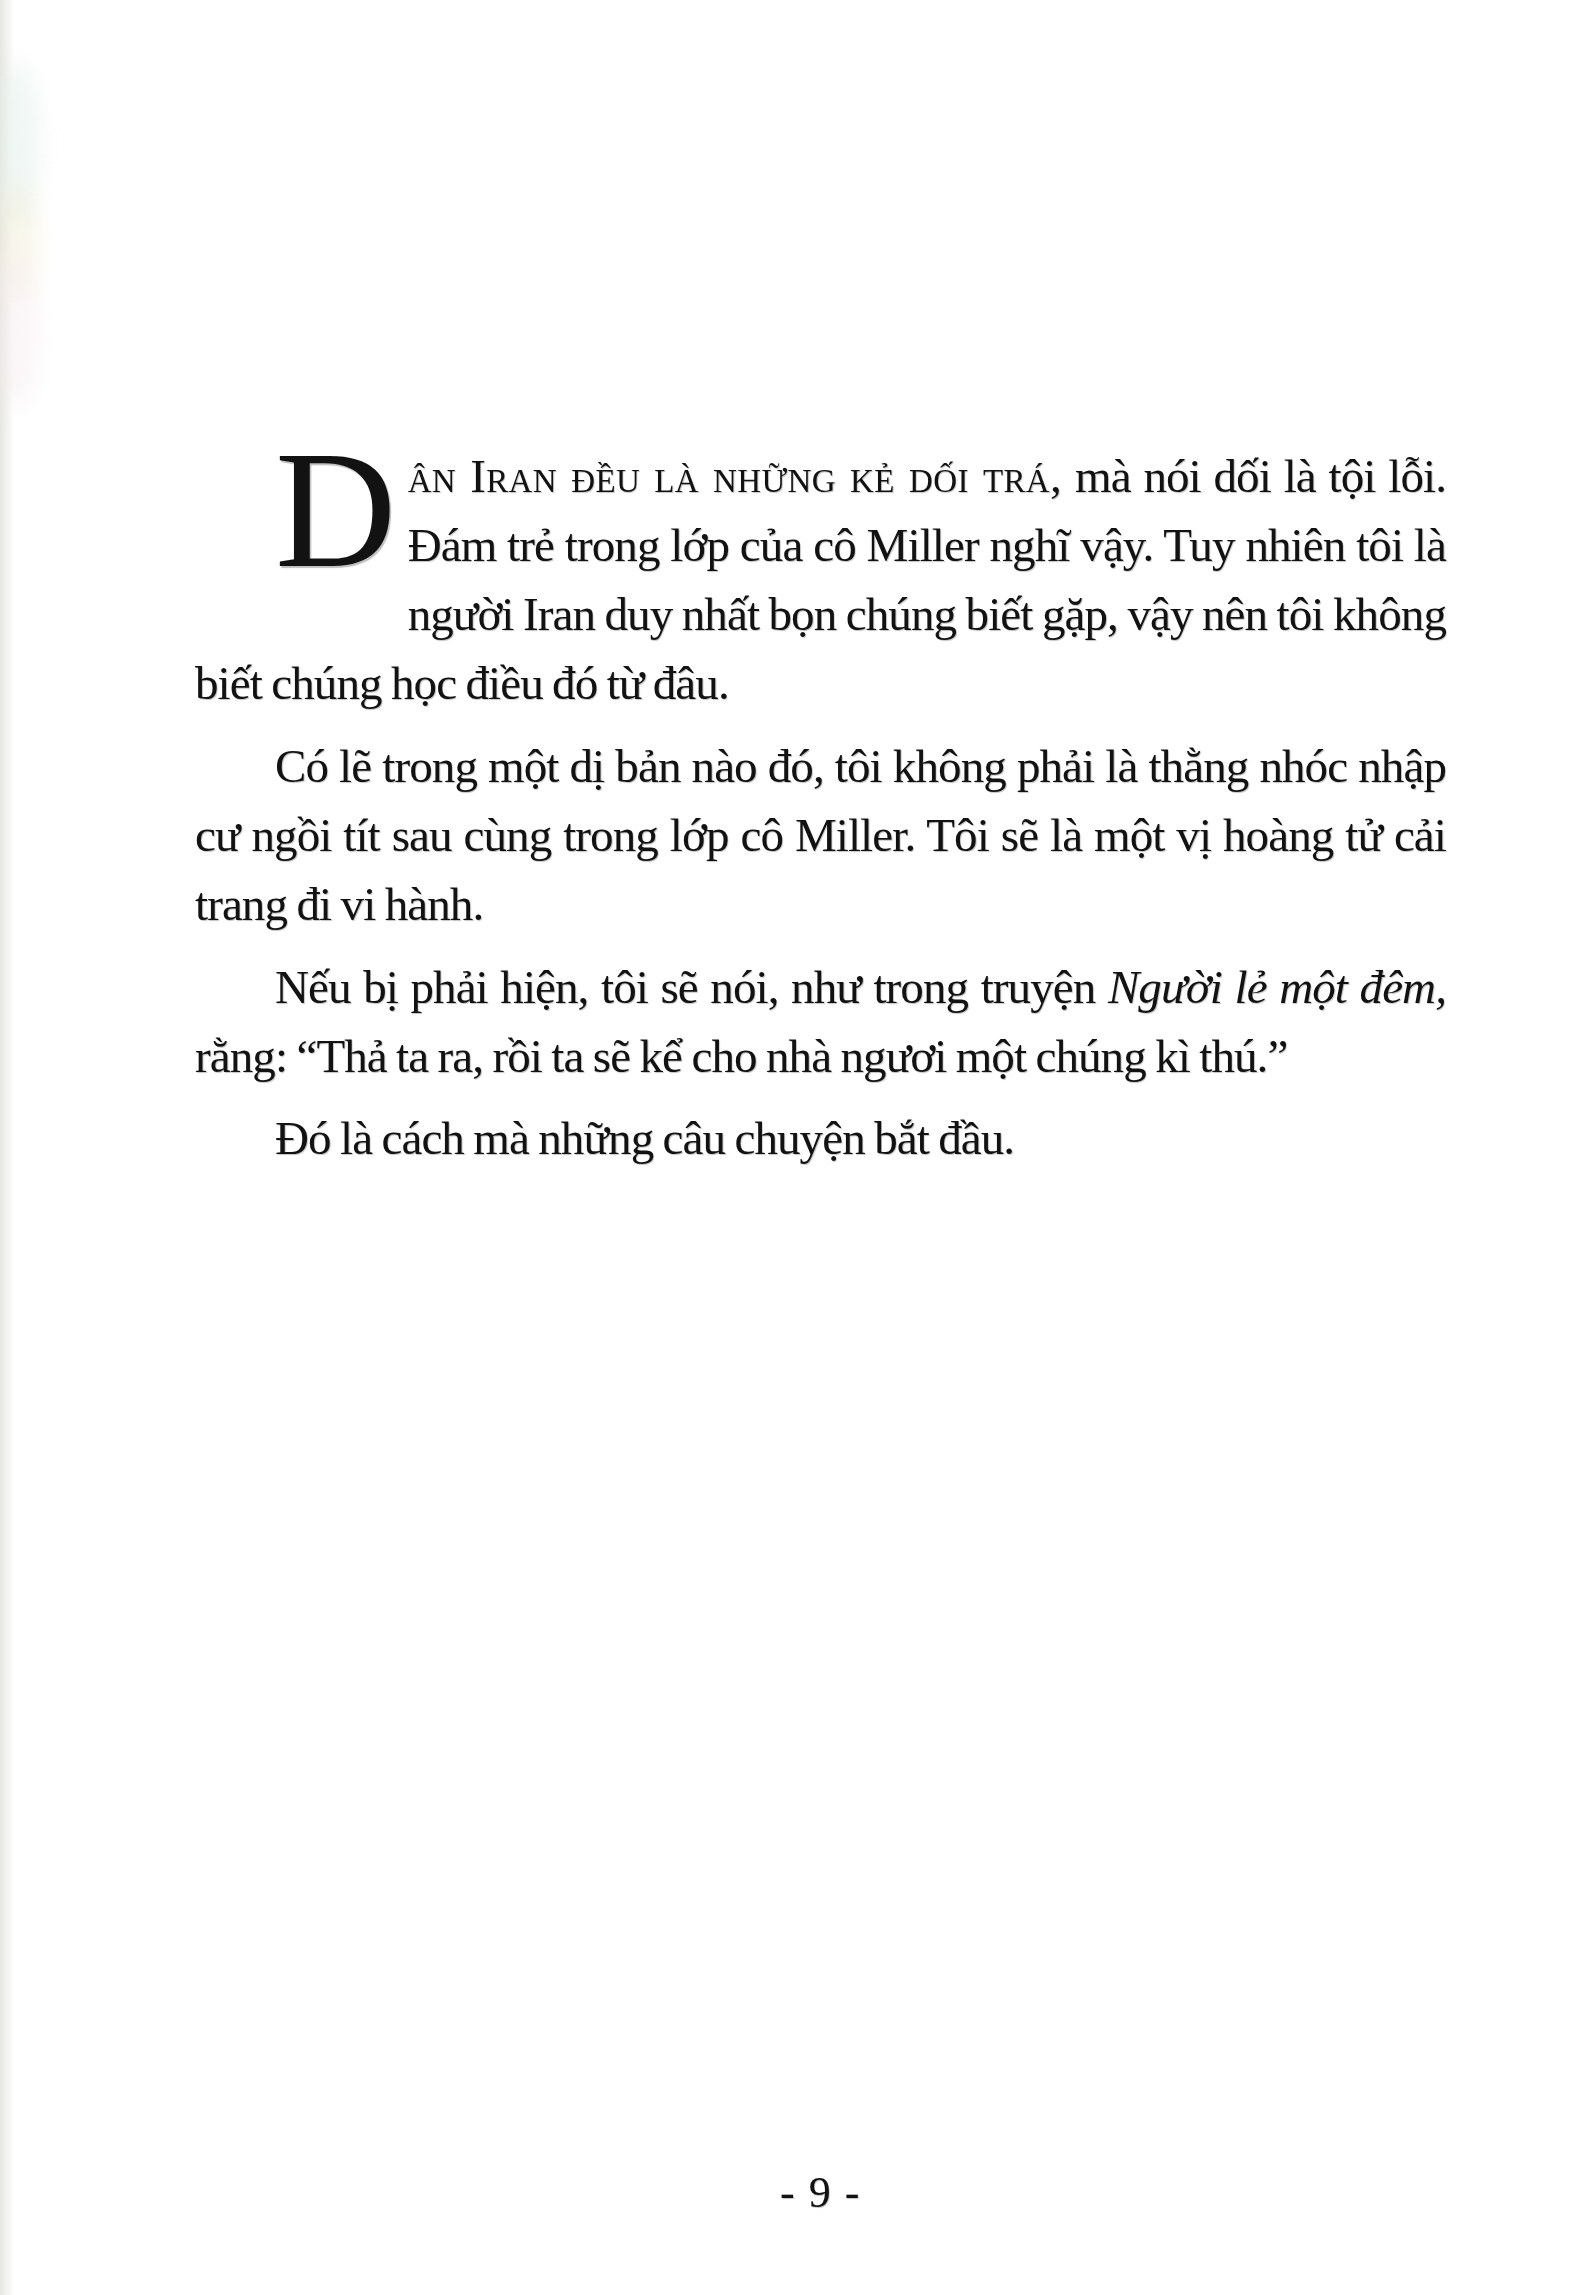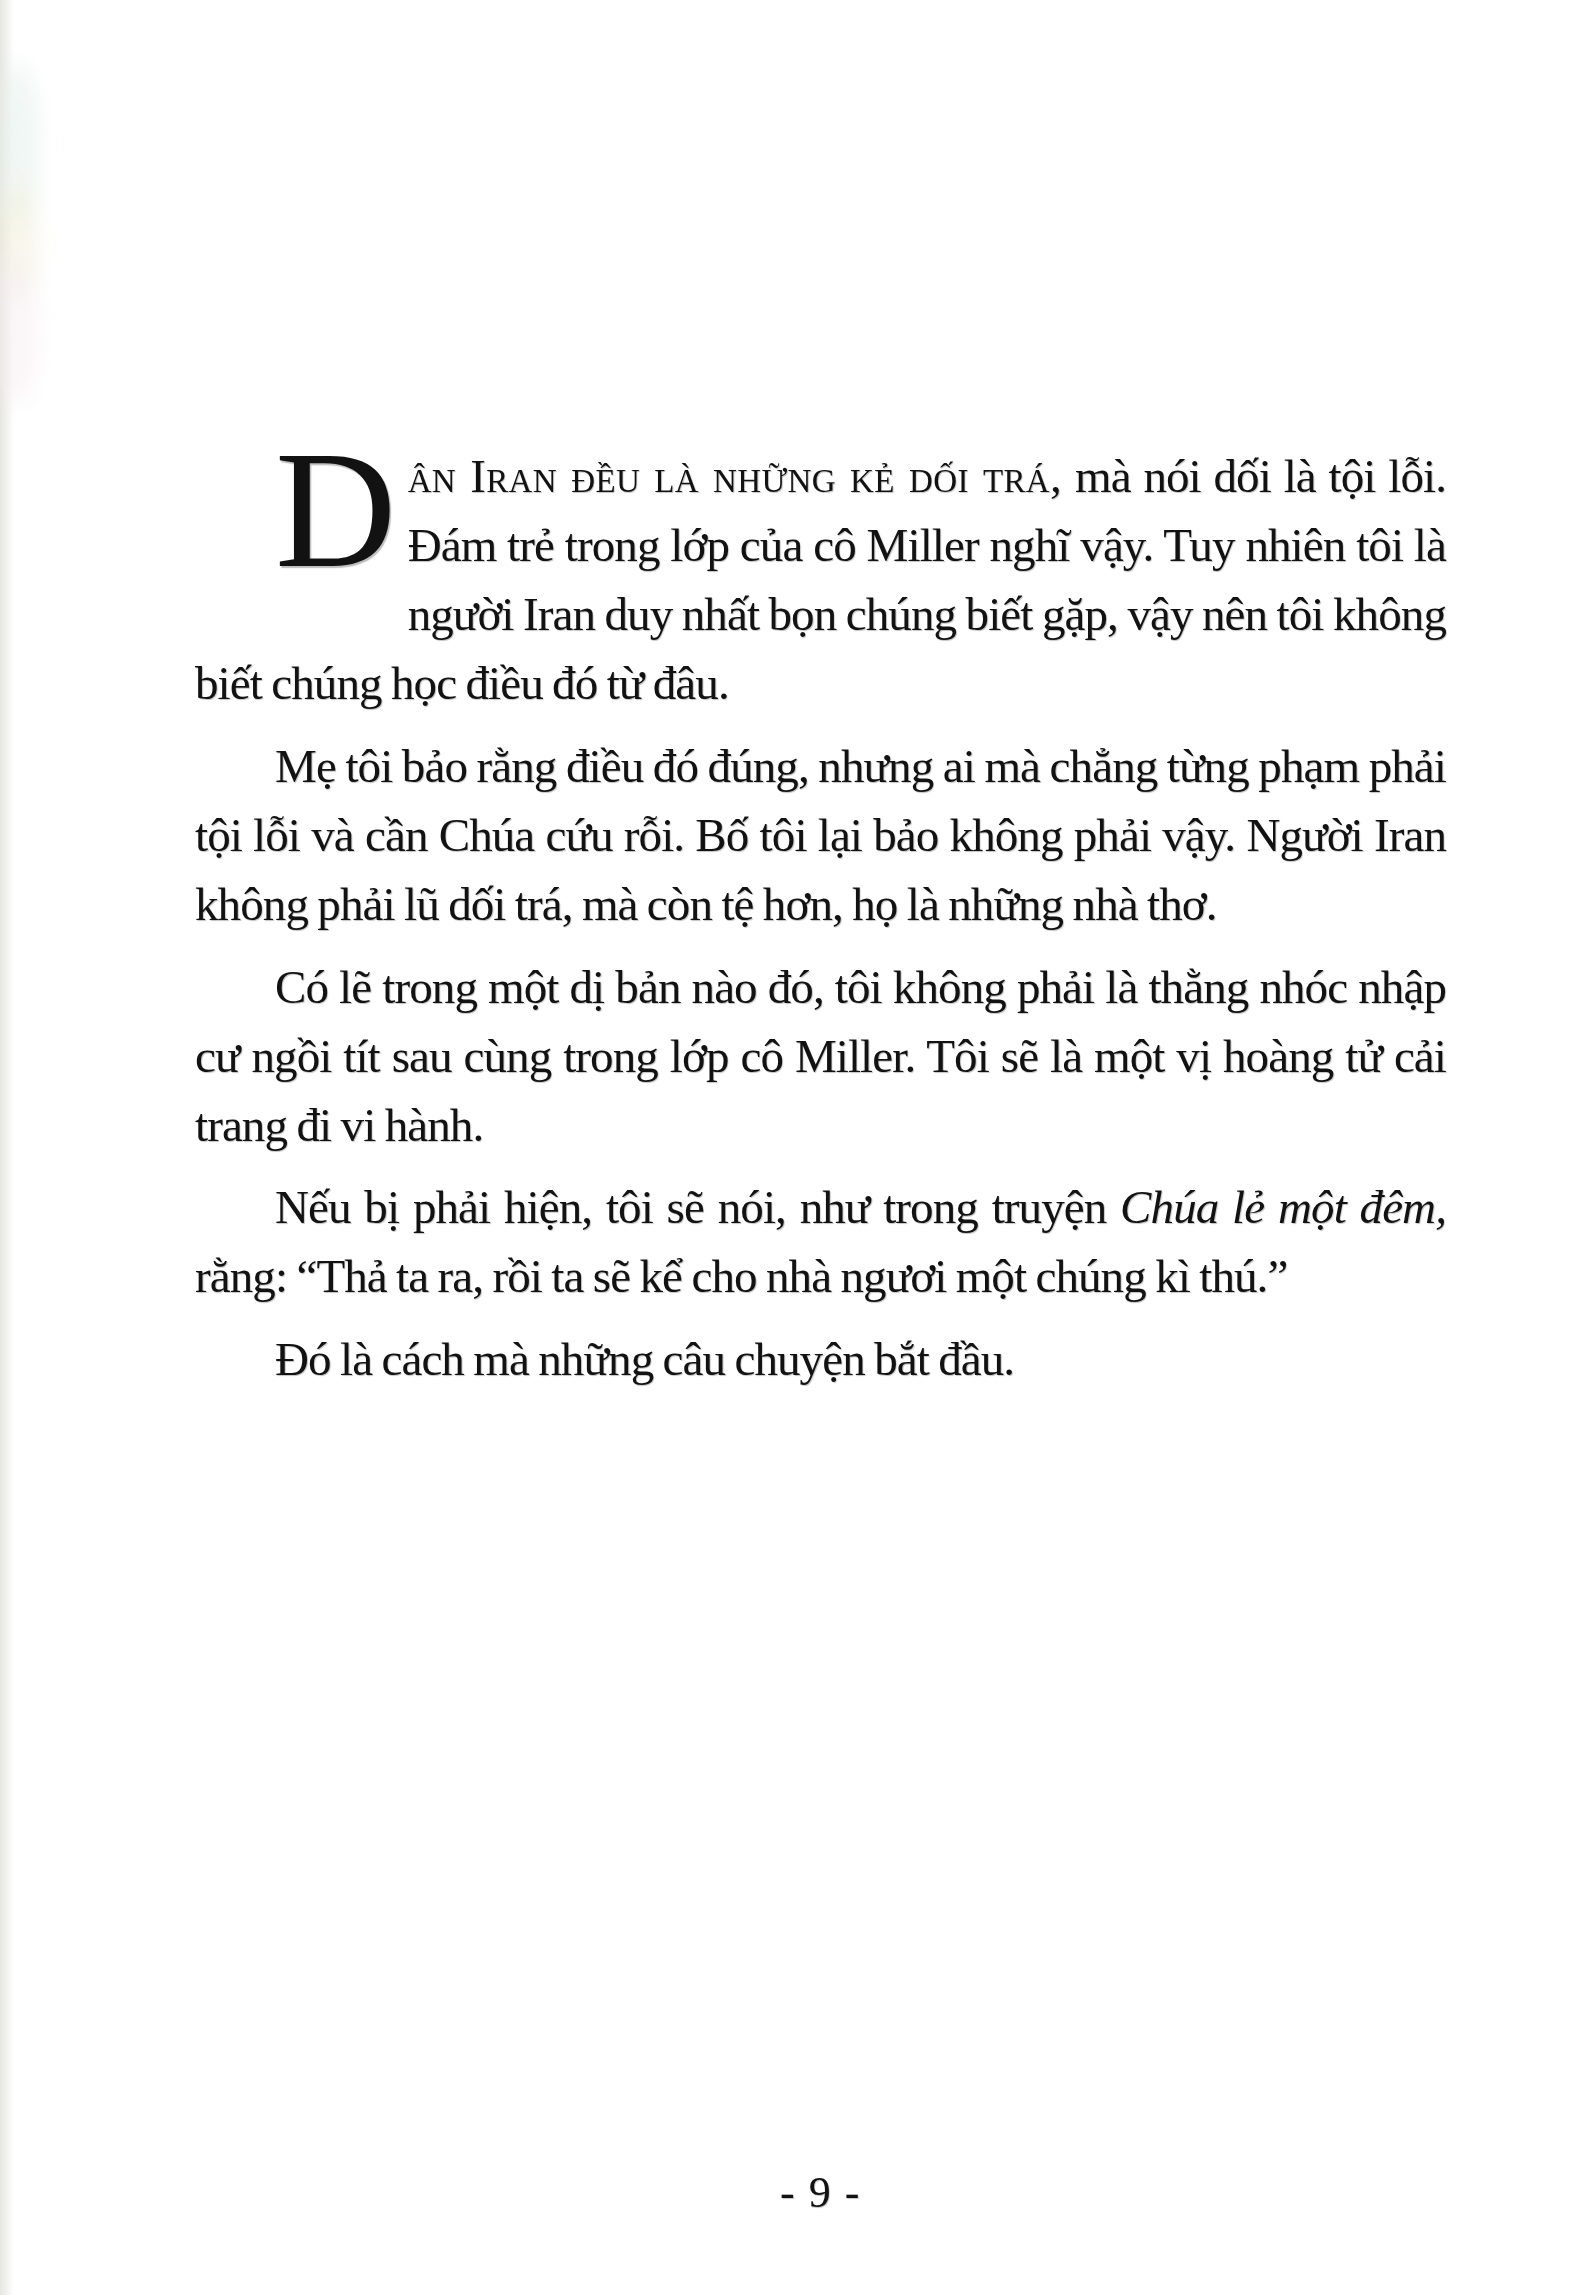--- a/index.html
+++ b/index.html
@@ -83,21 +83,20 @@
 <body>
 
 <div class="page">
   <div class="scan-edge"></div>
   <div class="smudge smudge-1"></div>
   <div class="smudge smudge-2"></div>
   <div class="smudge smudge-3"></div>
 
   <div class="text-block">
     <p class="first"><span class="dropcap">D</span><span class="sc">ân Iran đều là những kẻ dối trá,</span><span> mà nói dối là tội lỗi. Đám trẻ trong lớp của cô Miller nghĩ vậy. Tuy nhiên tôi là người Iran duy nhất bọn chúng biết gặp, vậy nên tôi không biết chúng học điều đó từ đâu.</span></p>
-    <p>Mẹ tôi bảo rằng điều đó đúng, nhưng ai mà chẳng từng phạm phải tội lỗi và cần Chúa cứu rỗi. Bố tôi lại bảo không phải vậy. Người Iran không phải lũ dối trá, mà còn tệ hơn, họ là những nhà thơ.</p>
     <p>Có lẽ trong một dị bản nào đó, tôi không phải là thằng nhóc nhập cư ngồi tít sau cùng trong lớp cô Miller. Tôi sẽ là một vị hoàng tử cải trang đi vi hành.</p>
-    <p><span>Nếu bị phải hiện, tôi sẽ nói, như trong truyện </span><em>Chúa lẻ một đêm,</em><span> rằng: “Thả ta ra, rồi ta sẽ kể cho nhà ngươi một chúng kì thú.”</span></p>
+    <p><span>Nếu bị phải hiện, tôi sẽ nói, như trong truyện </span><em>Người lẻ một đêm,</em><span> rằng: “Thả ta ra, rồi ta sẽ kể cho nhà ngươi một chúng kì thú.”</span></p>
     <p>Đó là cách mà những câu chuyện bắt đầu.</p>
   </div>
 
   <div class="page-number">- 9 -</div>
 </div>
 
 
 </body></html>

